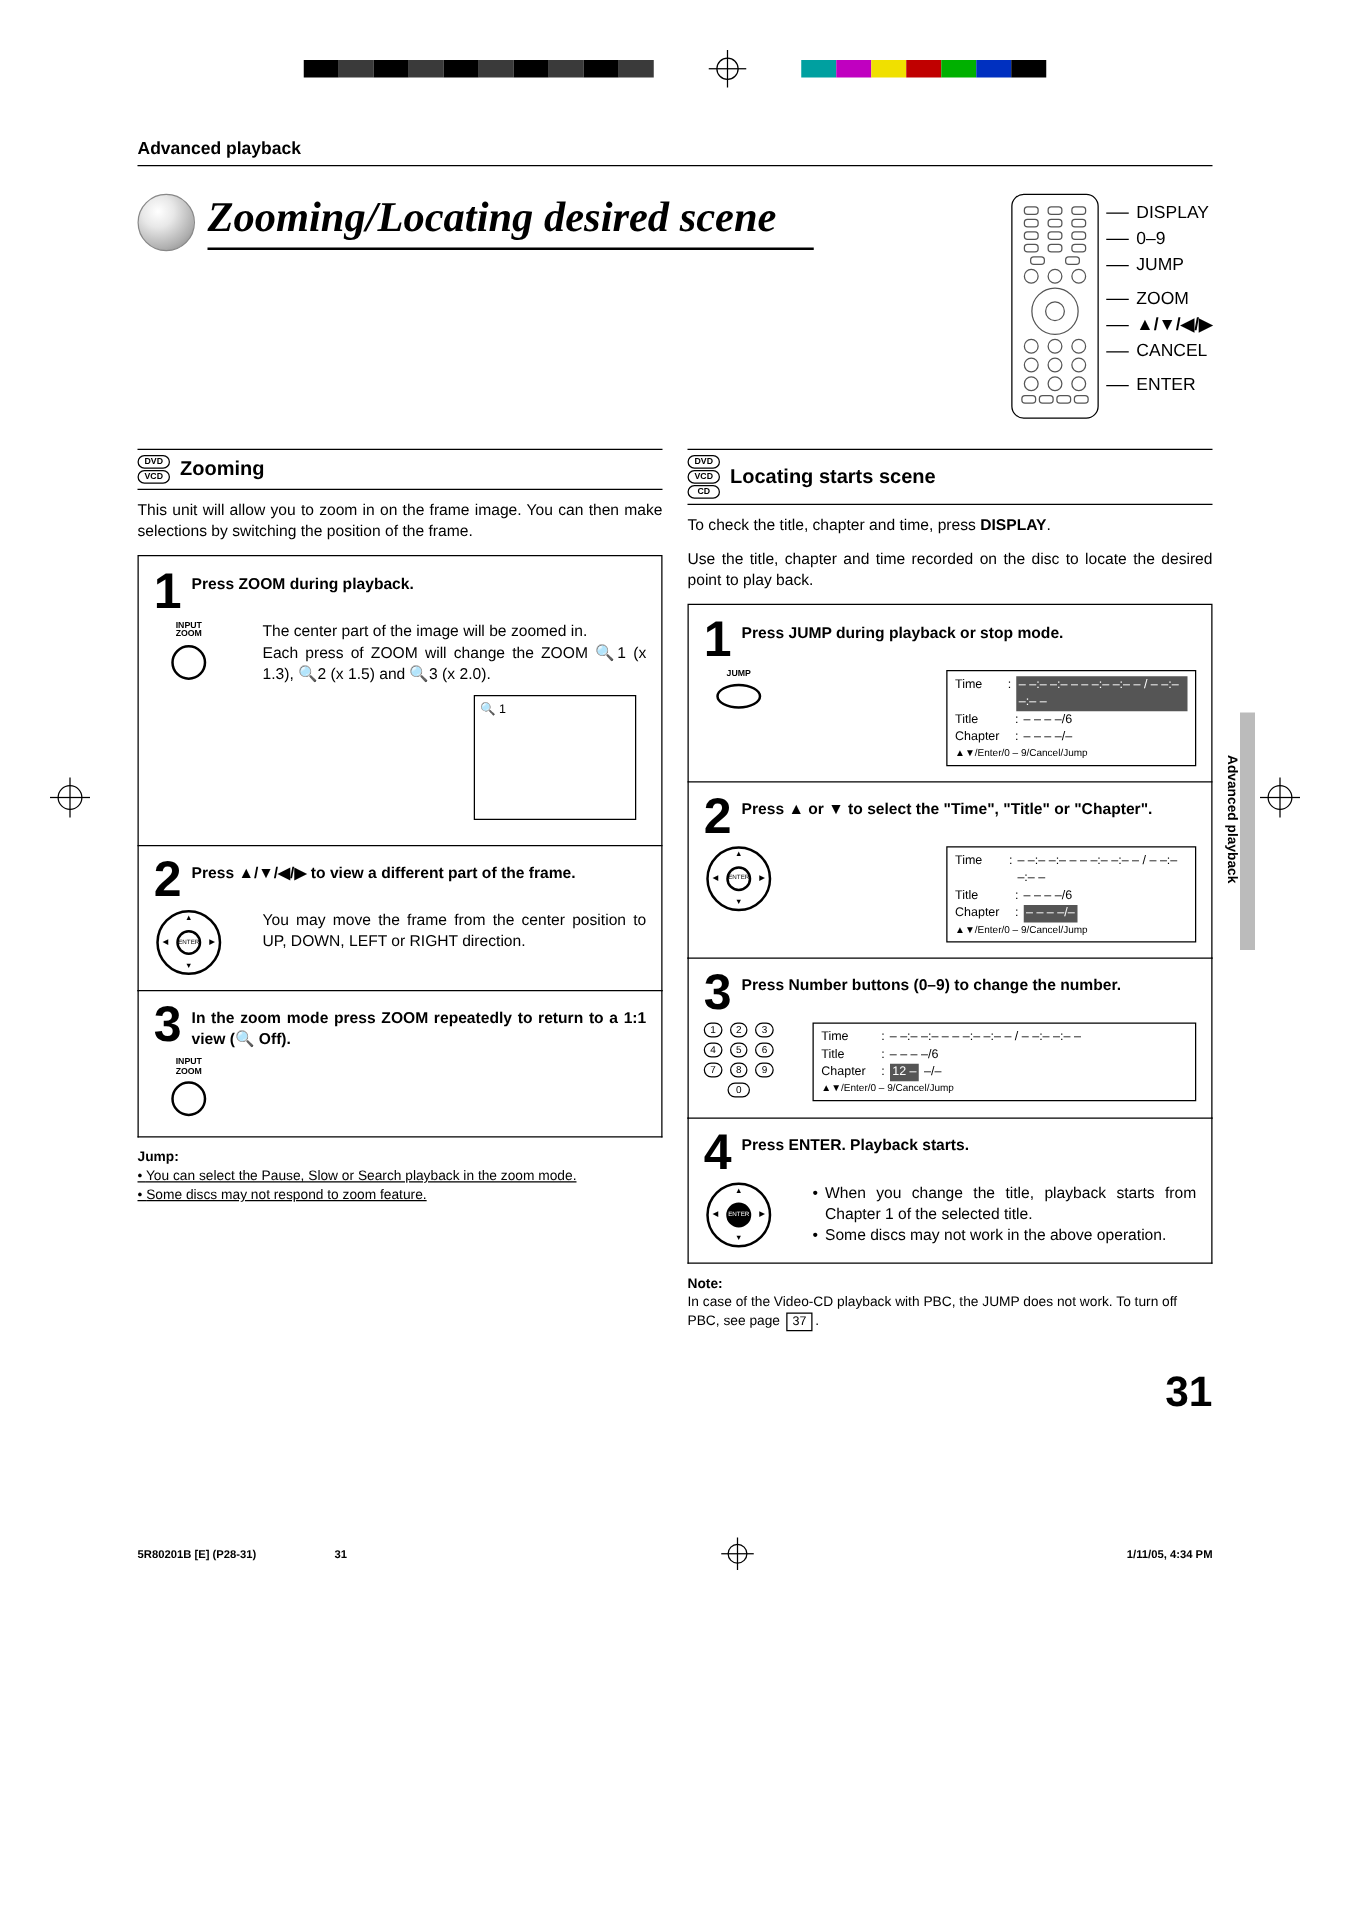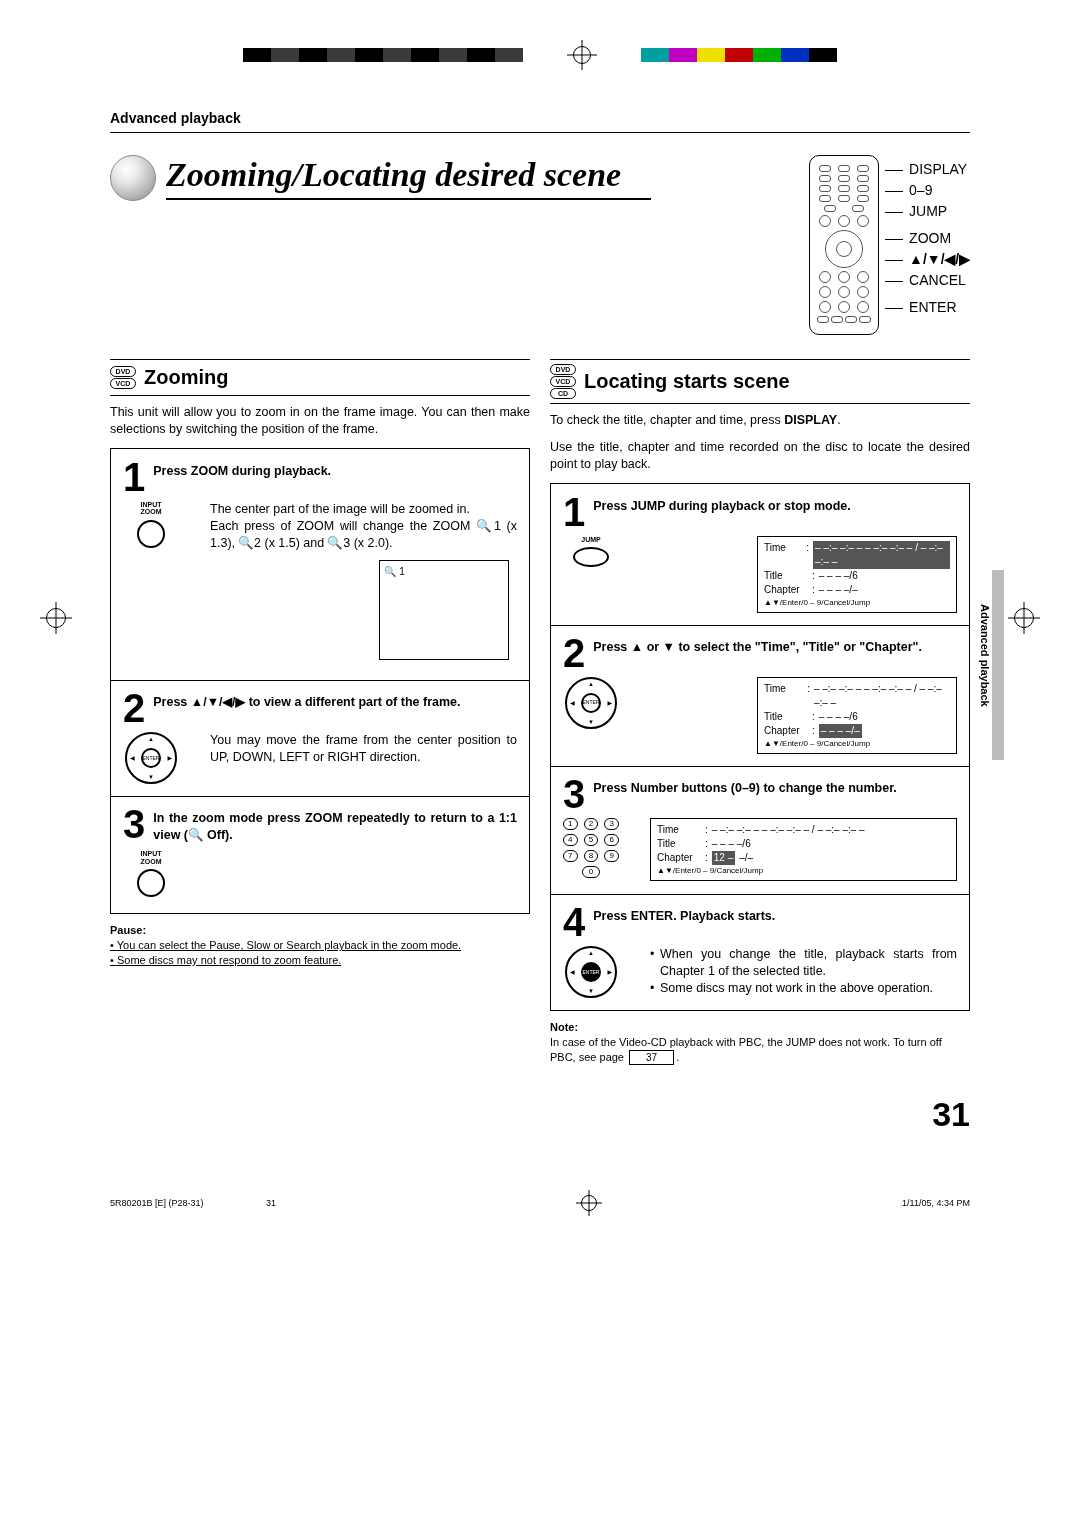--- a/index.html
+++ b/index.html
@@ -45,21 +45,21 @@
   .remote-labels { display:flex; flex-direction:column; font-size:14px; line-height:1.5; margin-top:4px; }
   .remote-labels .arr::before { content:""; display:inline-block; width:18px; border-top:1px solid #000; vertical-align:middle; margin-right:6px; }
   .remote-labels .arrow-sym { font-weight:bold; }
 
   .columns { display:flex; gap:20px; }
   .col { flex:1; min-width:0; font-size:12.5px; line-height:1.35; }
 
   .badge-row { display:flex; align-items:center; gap:8px; border-bottom:1px solid #000; border-top:1px solid #000; padding:4px 0; margin-bottom:8px; }
   .disc-badge { width:26px; text-align:center; border:1px solid #000; border-radius:12px; font-size:7px; font-weight:bold; padding:1px 0; line-height:1; }
   .disc-stack { display:flex; flex-direction:column; gap:1px; }
-  .sub-title { font-weight:bold; font-size:20px; }
+  .sub-title { font-weight:bold; font-size:16px; }
 
   .intro { margin-bottom:10px; text-align: justify; }
 
   .step-box { border:1px solid #000; padding:10px 12px 12px; position:relative; margin-bottom:-1px; }
   .step-box + .step-box { border-top:none; }
   .step-head { display:flex; align-items:flex-start; gap:8px; margin-bottom:6px; }
   .big-num { font-size:40px; font-weight:bold; line-height:0.9; font-family: Arial, sans-serif; }
   .step-title { font-weight:bold; font-size:12.5px; padding-top:4px; text-align: justify; flex:1; }
   .step-body { display:flex; gap:31px; align-items:flex-start; }
   .step-icon { width:56px; flex-shrink:0; text-align:center; font-size:8px; }
@@ -83,27 +83,27 @@
   .osd-hint { font-size:8px; }
 
   .numpad { font-size:8px; text-align:center; }
   .numpad .nrow { display:flex; gap:6px; justify-content:center; margin-bottom:4px;}
   .numpad .nbtn { width:18px; height:12px; border:1px solid #000; border-radius:6px; display:flex; align-items:center; justify-content:center;}
 
   .notes { font-size:11px; margin-top:10px; }
   .notes .nh { font-weight:bold; font-size:11px; }
   .notes ul { list-style:none; padding-left:0;text-decoration:underline; }
   .notes li::before { content:"• "; }
-  .notebox { display:inline-block; border:1px solid #000; padding:0 16px; font-size:10px; margin:0 2px; }
+  .notebox { display:inline-block; border:1px solid #000; padding:0 4px; font-size:10px; margin:0 2px; }
 
   .side-tab { position:absolute; right:-22px; top:600px; writing-mode:vertical-rl; font-weight:bold; font-size:11px; background:#fff; padding:4px 1px; }
   .side-gray { position:absolute; right:-34px; top:570px; width:12px; height:190px; background:#bbb; }
 
   .page-num { font-size:34px; font-weight:bold; text-align:right; margin-top:30px; }
-  .footer-row { display:flex; justify-content:space-between; align-items:center; font-size:9px; margin-top:56px; }
+  .footer-row { display:flex; justify-content:space-between; align-items:center; font-size:9px; margin-top:96px;font-weight:bold; }
   .footer-center { width:26px; height:26px; position:relative; }
   .footer-center::before, .footer-center::after { content:""; position:absolute; background:#000; }
   .footer-center::before { left:50%; top:0; width:1px; height:100%; transform:translateX(-50%);}
   .footer-center::after { top:50%; left:0; height:1px; width:100%; transform:translateY(-50%);}
   .footer-center .ring { position:absolute; left:50%; top:50%; width:16px; height:16px; border:1px solid #000; border-radius:50%; transform:translate(-50%,-50%);}
 
   .bullets { list-style:none; padding-left:0; }
   .bullets li { position:relative; padding-left:10px; text-align: justify; }
   .bullets li::before { content:"•"; position:absolute; left:0; }
 </style>
@@ -279,21 +279,21 @@
         <div class="step-body">
           <div class="step-icon">
             <div class="step-icon-label" style="white-space:pre">INPUT
 ZOOM</div>
             <div class="circle"></div>
           </div>
         </div>
       </div>
 
       <div class="notes">
-        <p class="nh">Pause:</p>
+        <p class="nh">Jump:</p>
         <ul>
           <li>You can select the Pause, Slow or Search playback in the zoom mode.</li>
           <li>Some discs may not respond to zoom feature.</li>
         </ul>
       </div>
     </div>
 
     <div class="col">
       <div class="badge-row">
         <div class="disc-stack">

